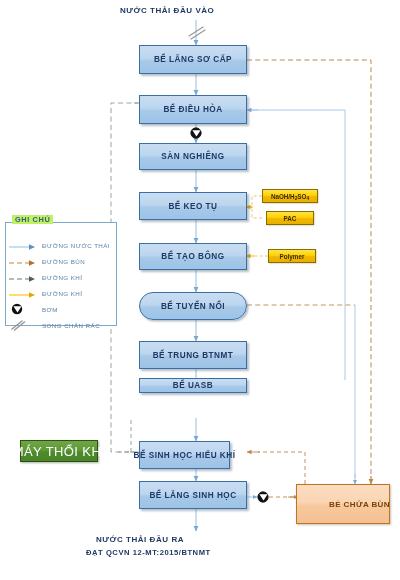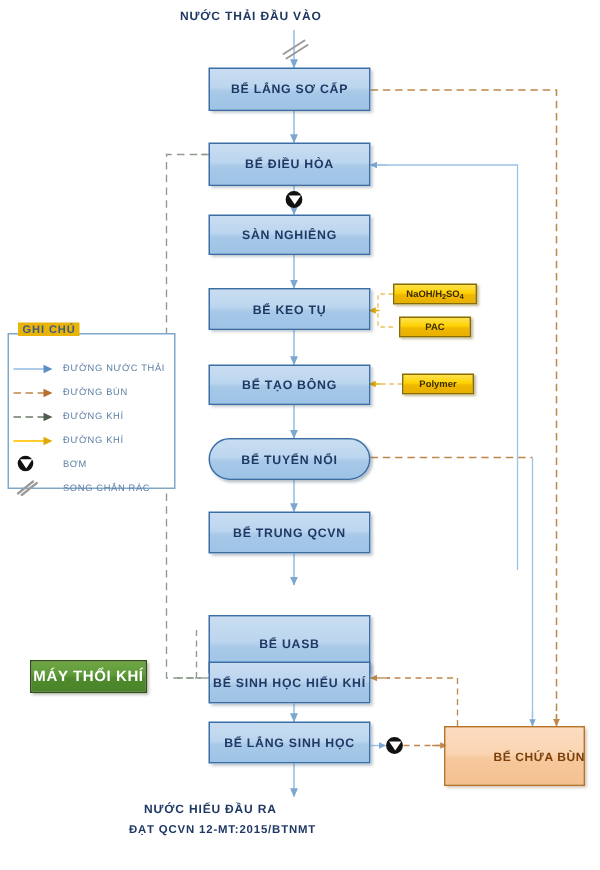--- a/index.html
+++ b/index.html
@@ -34,21 +34,21 @@
     display:flex;align-items:center;justify-content:center;
     font-size:6.3px;font-weight:bold;color:#3a2c00;white-space:nowrap;
   }
   .chem sub{font-size:4.8px;vertical-align:baseline;position:relative;top:1px;}
   .greenbox{
     position:absolute;box-sizing:border-box;
     border:1px solid #2f4f15;
     background:linear-gradient(180deg,#6ea644 0%,#5f9a38 45%,#4e8a2c 55%,#4a8429 100%);
     box-shadow:1.4px 1.4px 2px rgba(60,80,40,.45);
     display:flex;align-items:center;justify-content:center;
-    font-size:10px;font-weight:bold;color:#ffffff;letter-spacing:.4px;white-space:nowrap;
+    font-size:13px;font-weight:normal;color:#ffffff;letter-spacing:.4px;white-space:nowrap;
   }
   .sludgebox{
     position:absolute;box-sizing:border-box;
     border:1px solid #b9742a;
     background:linear-gradient(180deg,#fbdcc0 0%,#fad5b2 45%,#f6c89c 55%,#f4c191 100%);
     box-shadow:1.4px 1.4px 2px rgba(140,110,80,.45);
     display:flex;align-items:center;justify-content:center;
     font-size:8px;font-weight:bold;color:#7a3f0a;letter-spacing:.4px;white-space:nowrap;
   }
 
@@ -59,21 +59,21 @@
     white-space:nowrap;
   }
   .ftext.small{font-size:7.6px;}
 
   
   #legend{
     position:absolute;left:5px;top:222px;width:112px;height:104px;
     border:1px solid #7fa8c9;box-sizing:border-box;background:#fff;
   }
   #legend-title{
-    position:absolute;left:12px;top:215px;background:#eab308;padding:0 3px;
+    position:absolute;left:12px;top:215px;background:#bef264;padding:0 3px;
     font-size:7.4px;font-weight:bold;color:#3d5a80;letter-spacing:.6px;
   }
   .lrow{
     position:absolute;left:8px;width:100px;height:14px;
     display:flex;align-items:center;
   }
   .lsym{width:30px;height:12px;position:relative;flex:0 0 30px;}
   .llabel{font-size:6.2px;color:#5b7fa6;letter-spacing:.45px;white-space:nowrap;padding-left:4px;}
   .pump-glyph{display:block;}
   .screen-glyph{display:block;}
@@ -190,25 +190,25 @@
   <div class="pbox" style="left:139px;top:95px;width:108px;height:29px;">BỂ ĐIỀU HÒA</div>
 
   <div class="pbox" style="left:139px;top:143px;width:108px;height:27px;">SÀN NGHIÊNG</div>
 
   <div class="pbox" style="left:139px;top:243px;width:108px;height:27px;">BỂ TẠO BÔNG</div>
 
   <div class="pbox" style="left:139px;top:192px;width:108px;height:28px;">BỂ KEO TỤ</div>
 
   <div class="pbox" style="left:139px;top:292px;width:108px;height:28px;border-radius:14px;">BỂ TUYỂN NỔI</div>
 
-  <div class="pbox" style="left:139px;top:341px;width:108px;height:28px;">BỂ TRUNG QCVN</div>
-
-  <div class="pbox" style="left:139px;top:410px;width:108px;height:39px;">BỂ UASB</div>
-
-  <div class="pbox" style="left:139px;top:441px;width:108px;height:28px;">BỂ SINH HỌC HIẾU KHÍ</div>
+  <div class="pbox" style="left:139px;top:341px;width:108px;height:28px;">BỂ TRUNG BTNMT</div>
+
+  <div class="pbox" style="left:139px;top:378px;width:108px;height:15px;">BỂ UASB</div>
+
+  <div class="pbox" style="left:139px;top:441px;width:91px;height:28px;">BỂ SINH HỌC HIẾU KHÍ</div>
 
   <div class="pbox" style="left:139px;top:481px;width:108px;height:28px;">BỂ LẮNG SINH HỌC</div>
 
   <div class="chem" style="left:262px;top:189px;width:56px;height:14px;">
     <span><span>NaOH/H</span><sub>2</sub><span>SO</span><sub>4</sub></span>
   </div>
 
   <div class="chem" style="left:266px;top:211px;width:48px;height:14px;">PAC</div>
 
   <div class="chem" style="left:268px;top:249px;width:48px;height:14px;">Polymer</div>
@@ -273,16 +273,16 @@
   <div class="lrow" style="top:318px;">
     <span class="lsym">
       <svg class="screen-glyph" width="30" height="12" viewBox="0 0 30 12">
         <line x1="4" y1="10" x2="14" y2="2" stroke="#9a9a9a" stroke-width="1.5" stroke-linecap="round"></line>
         <line x1="6.5" y1="11" x2="16.5" y2="3" stroke="#9a9a9a" stroke-width="1.5" stroke-linecap="round"></line>
       </svg>
     </span>
     <span class="llabel">SONG CHẮN RÁC</span>
   </div>
 
-  <div class="ftext" style="left:96px;top:535px;width:208px;">NƯỚC HIẾU ĐẦU RA</div>
+  <div class="ftext" style="left:96px;top:535px;width:208px;">NƯỚC THẢI ĐẦU RA</div>
   <div class="ftext small" style="left:86px;top:548px;width:228px;">ĐẠT QCVN 12-MT:2015/BTNMT</div>
 
 </div>
 
 </body></html>

